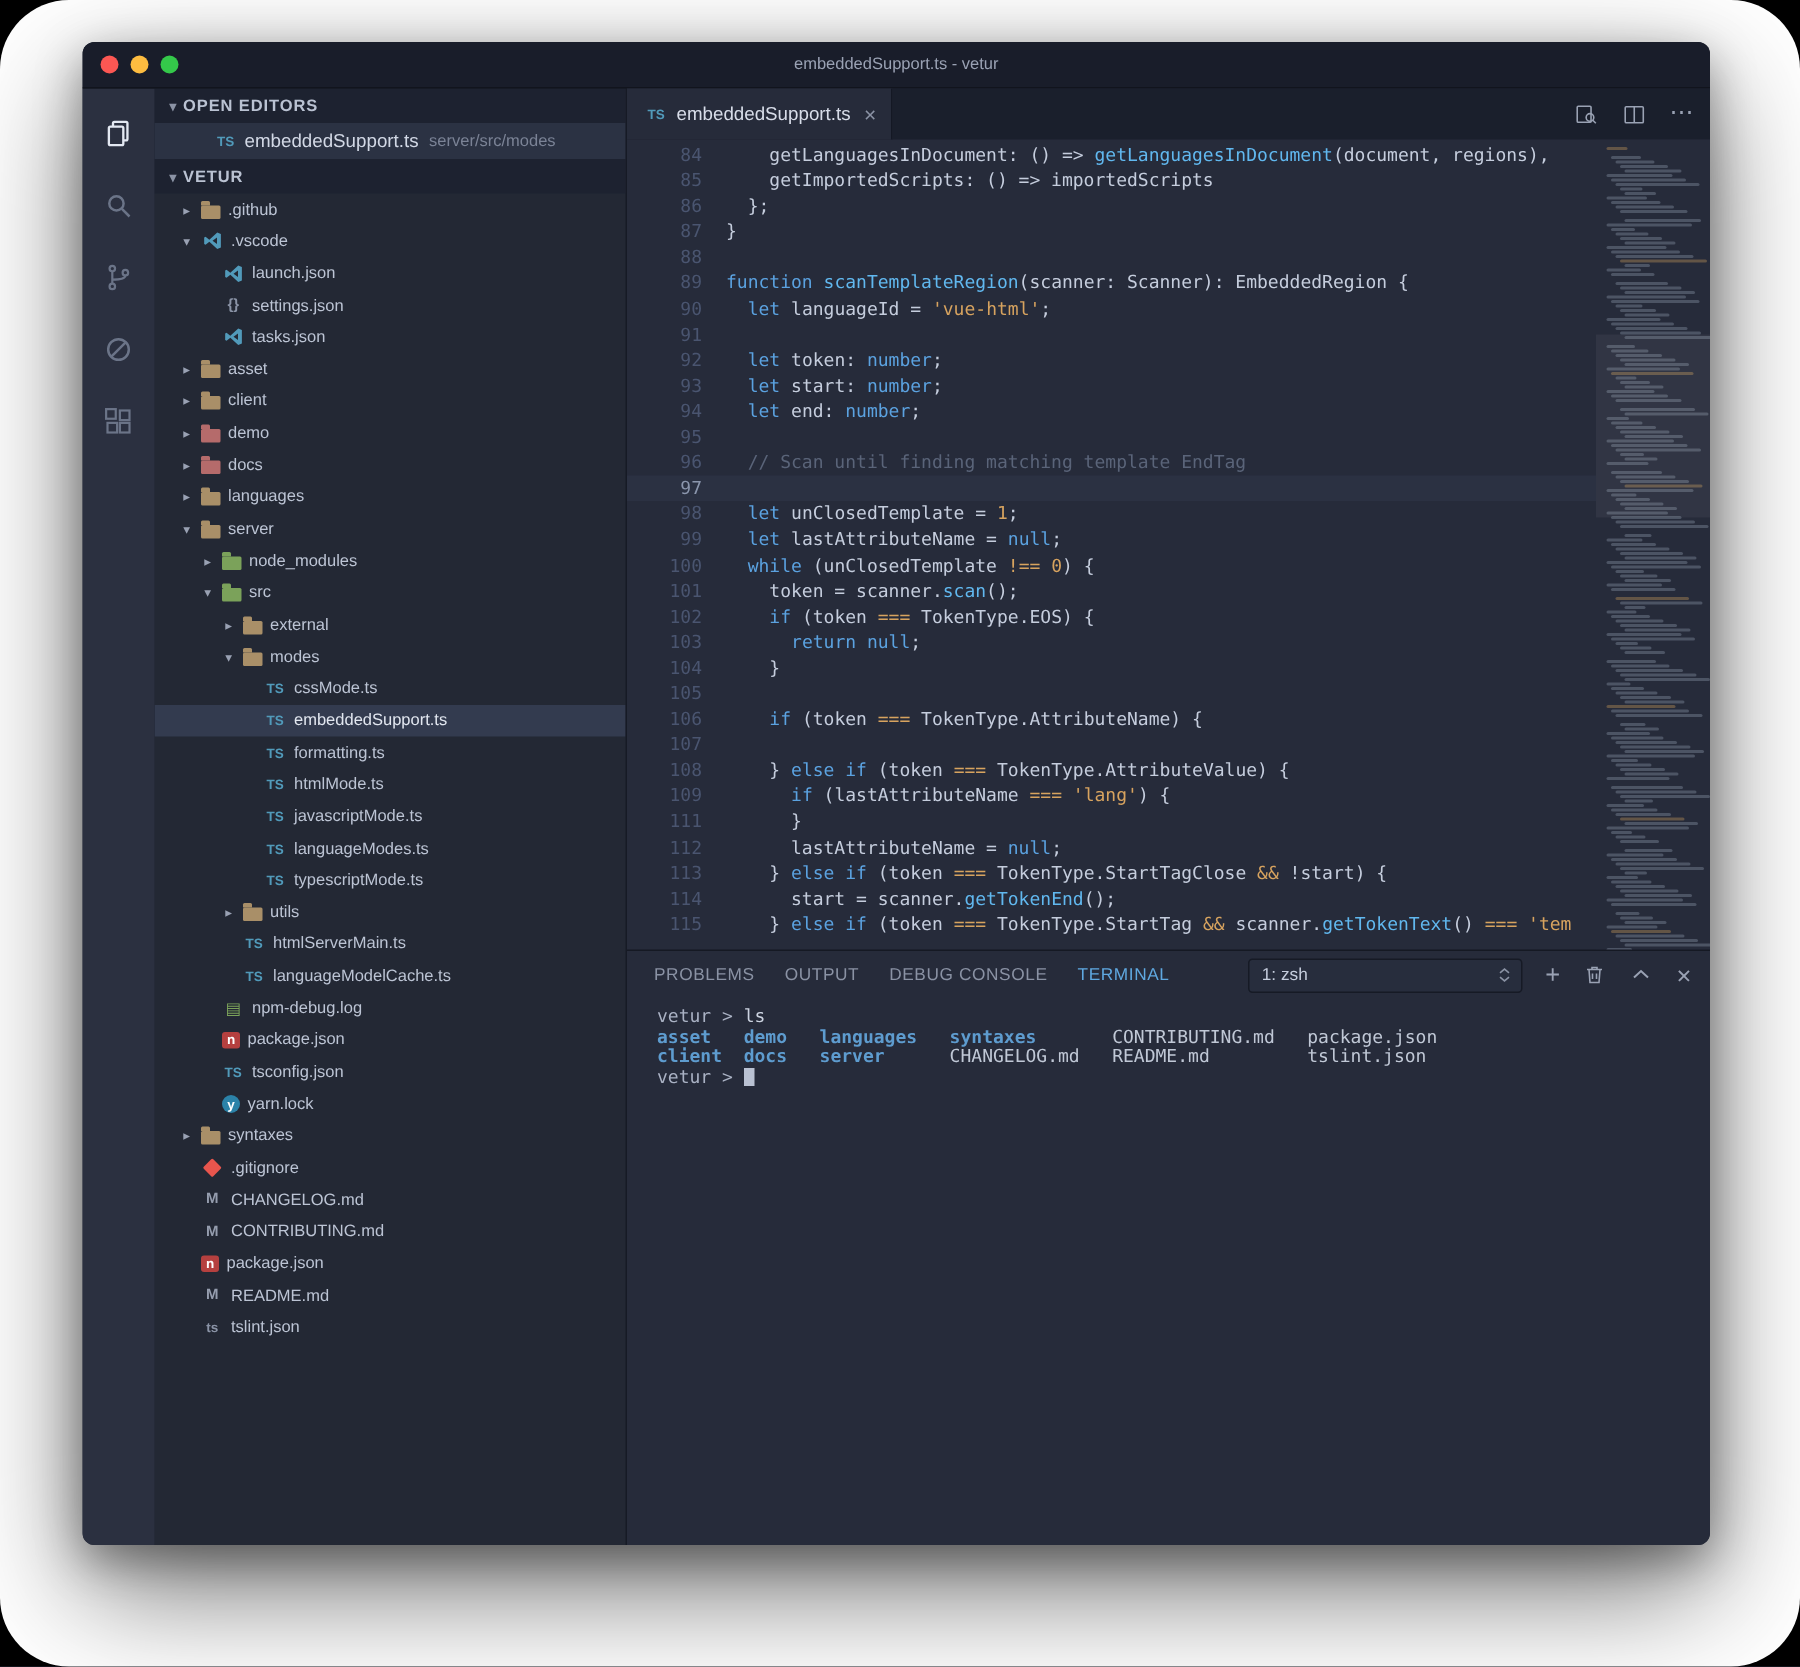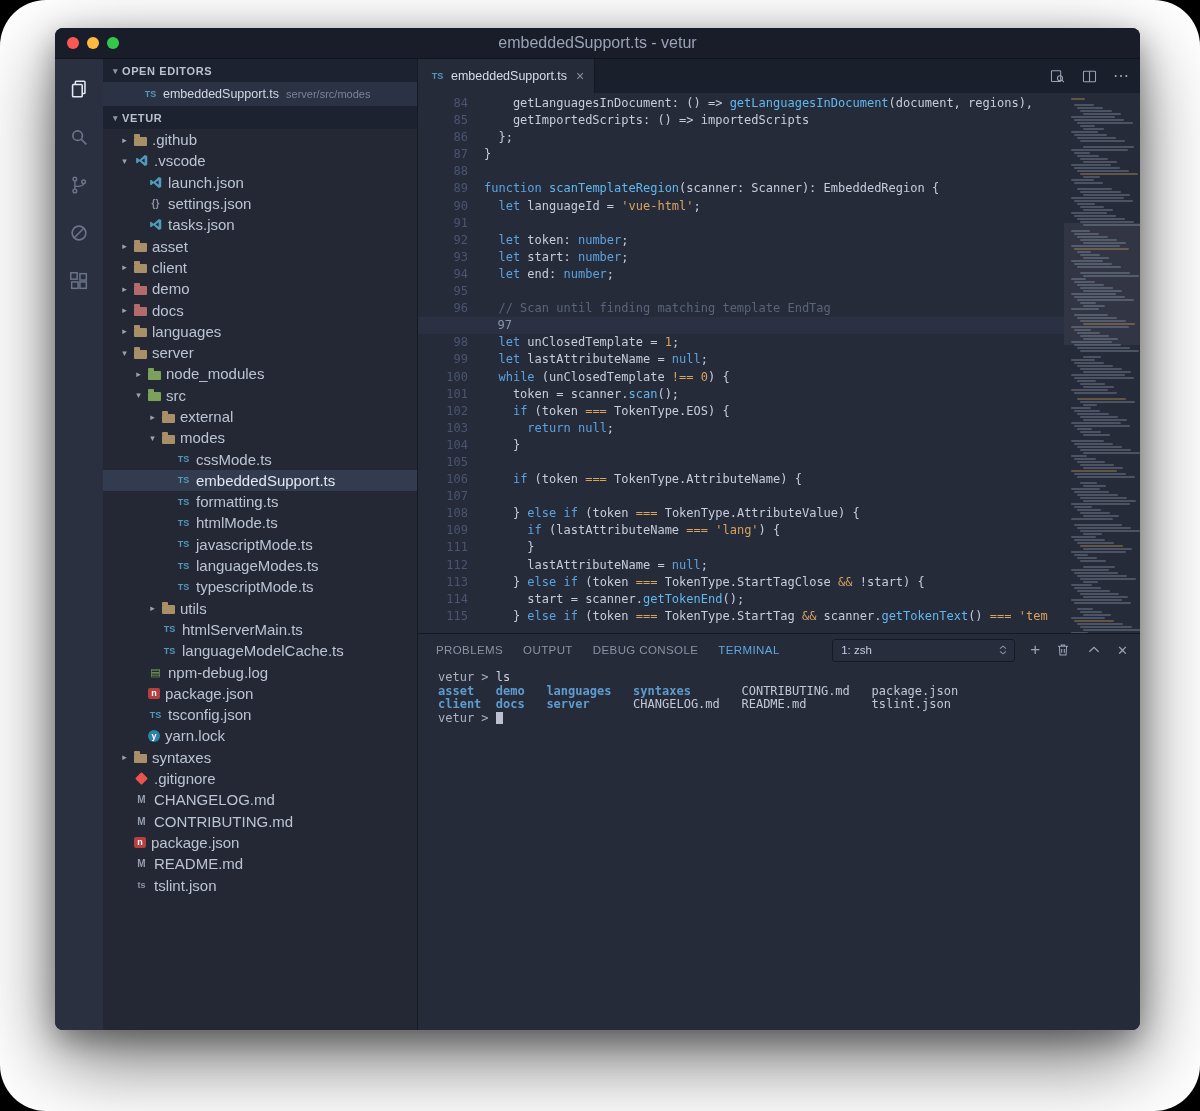--- a/index.html
+++ b/index.html
@@ -5,39 +5,39 @@
   html,body{margin:0;padding:0;}
   body{width:1200px;height:1111px;background:#000;overflow:hidden;font-family:"Liberation Sans",sans-serif;-webkit-font-smoothing:antialiased;}
   .canvas{position:absolute;inset:0;background:#ffffff;border-radius:46px;overflow:hidden;}
   .window{position:absolute;left:55px;top:28px;width:1085px;height:1002px;background:#262b3a;border-radius:8px;overflow:hidden;
           box-shadow:0 30px 80px rgba(0,0,0,.55),0 10px 30px rgba(0,0,0,.35);}
   
   .titlebar{height:30px;background:#191d2a;border-bottom:1px solid #11141d;display:flex;align-items:center;justify-content:center;position:relative;}
   .lights{position:absolute;left:12px;top:0;height:100%;display:flex;align-items:center;gap:8px;}
   .light{width:12px;height:12px;border-radius:50%;cursor:pointer;}
   .light.red{background:#fc5753}.light.yellow{background:#fdbc40}.light.green{background:#34c84a}
-  .wtitle{font-size:16px;color:#9aa2b4;}
+  .wtitle{font-size:11px;color:#9aa2b4;}
   .main{display:flex;height:971px;}
   
   .activitybar{width:48px;flex:none;background:#2b3040;padding-top:6px;display:flex;flex-direction:column;align-items:center;}
   .acell{width:48px;height:48px;display:flex;align-items:center;justify-content:center;color:#6b7488;cursor:pointer;}
   .acell.active{color:#e3e8f2;}
   .acell svg{width:22px;height:22px;}
   
   .sidebar{width:314px;flex:none;background:#232834;border-right:1px solid #161a25;overflow:hidden;color:#b9c1d2;}
   .sidebar-title{height:34px;line-height:36px;padding-left:18px;font-size:11px;letter-spacing:.8px;color:#8b93a5;}
   .shead{height:23px;display:flex;align-items:center;background:#1d2230;font-size:11px;font-weight:bold;letter-spacing:.6px;color:#bac2d2;padding-left:6px;cursor:pointer;}
   .shead .tw{width:13px;font-size:9px;color:#8b93a5;text-align:center;flex:none;}
   .oerow{height:24px;display:flex;align-items:center;background:#2b3243;padding-left:40px;cursor:pointer;}
   .oelabel{color:#d2d8e5;font-size:12.5px;margin-left:5px;}
   .oedetail{color:#7b8396;font-size:11px;margin-left:7px;}
   .trow{height:21.3px;display:flex;align-items:center;cursor:pointer;}
   .trow.sel{background:#333b4f;}
   .twisty{width:11px;font-size:9px;color:#99a1b3;text-align:center;flex:none;margin-right:4px;}
-  .tlabel{font-size:15px;color:#bcc4d4;white-space:nowrap;margin-left:5px;}
+  .tlabel{font-size:11px;color:#bcc4d4;white-space:nowrap;margin-left:5px;}
   .trow.sel .tlabel{color:#e2e7f0;}
   
   .fic{width:15px;height:14px;display:inline-flex;align-items:center;justify-content:center;flex:none;font-family:"Liberation Sans",sans-serif;}
   .fic-folder{width:13px;height:9px;border-radius:1px;position:relative;background:var(--fc,#a98f68);margin-top:3px;align-self:center;}
   .fic-folder::before{content:'';position:absolute;top:-3px;left:0;width:6px;height:3px;border-radius:1px 1px 0 0;background:var(--fc,#a98f68);}
   .fic-ts,.fic-tsconfig{color:#519aba;font-size:9px;font-weight:bold;}
   .fic-braces{color:#8a93a6;font-size:10px;font-weight:bold;}
   .fic-log{color:#7ba25a;font-size:11px;}
   .fic-npm{background:#b5403f;color:#fff;font-size:9px;font-weight:bold;width:12px;height:11px;border-radius:2px;}
   .fic-yarn{background:#2b82a8;color:#fff;border-radius:50%;width:12px;height:12px;font-size:9px;font-weight:bold;}
@@ -54,21 +54,21 @@
   .tab-close{color:#8a92a4;font-size:14px;margin-left:9px;cursor:pointer;}
   .editor-actions{position:absolute;right:10px;top:0;height:100%;display:flex;align-items:center;gap:15px;color:#9aa2b4;}
   .eicon{display:flex;align-items:center;cursor:pointer;}
   .eicon svg{width:17px;height:17px;}
   .more-glyph{font-size:16px;letter-spacing:1px;line-height:10px;}
   .editor-wrap{height:540px;position:relative;overflow:hidden;flex:none;}
   .code{position:absolute;left:0;top:2px;right:76px;font-family:"DejaVu Sans Mono",monospace;font-size:12px;overflow:hidden;bottom:0;}
   .cl{height:17.1px;line-height:17.1px;display:flex;white-space:pre;}
   .cl.cur{background:#2b3142;}
   .ln{width:50px;text-align:right;padding-right:16px;color:#4a5570;flex:none;}
-  .cl.cur .ln{color:#8b96ad;margin-left:44px;}
+  .cl.cur .ln{color:#8b96ad;}
   .lt{white-space:pre;}
   .tk-p{color:#c5cddd}.tk-k{color:#5ba2e0}.tk-f{color:#61b8ef}.tk-s{color:#d7a35f}
   .tk-n{color:#d7a35f}.tk-c{color:#5a6479}.tk-o{color:#d7a35f}
   .minimap{position:absolute;right:0;top:0;bottom:0;width:76px;background:#262b3a;padding:5px 7px;box-sizing:border-box;cursor:pointer;}
   .mrow{height:2px;margin-bottom:1px;background:rgba(165,178,200,.30);border-radius:1px;}
   .mview{position:absolute;left:0;right:0;top:0;height:122px;background:rgba(255,255,255,.05);}
   
   .panel{flex:1;border-top:1px solid #151923;display:flex;flex-direction:column;min-height:0;}
   .panel-header{height:32px;flex:none;display:flex;align-items:center;padding:0 12px 0 18px;gap:24px;}
   .ptab{font-size:11.5px;letter-spacing:.4px;color:#8a92a4;cursor:pointer;}

